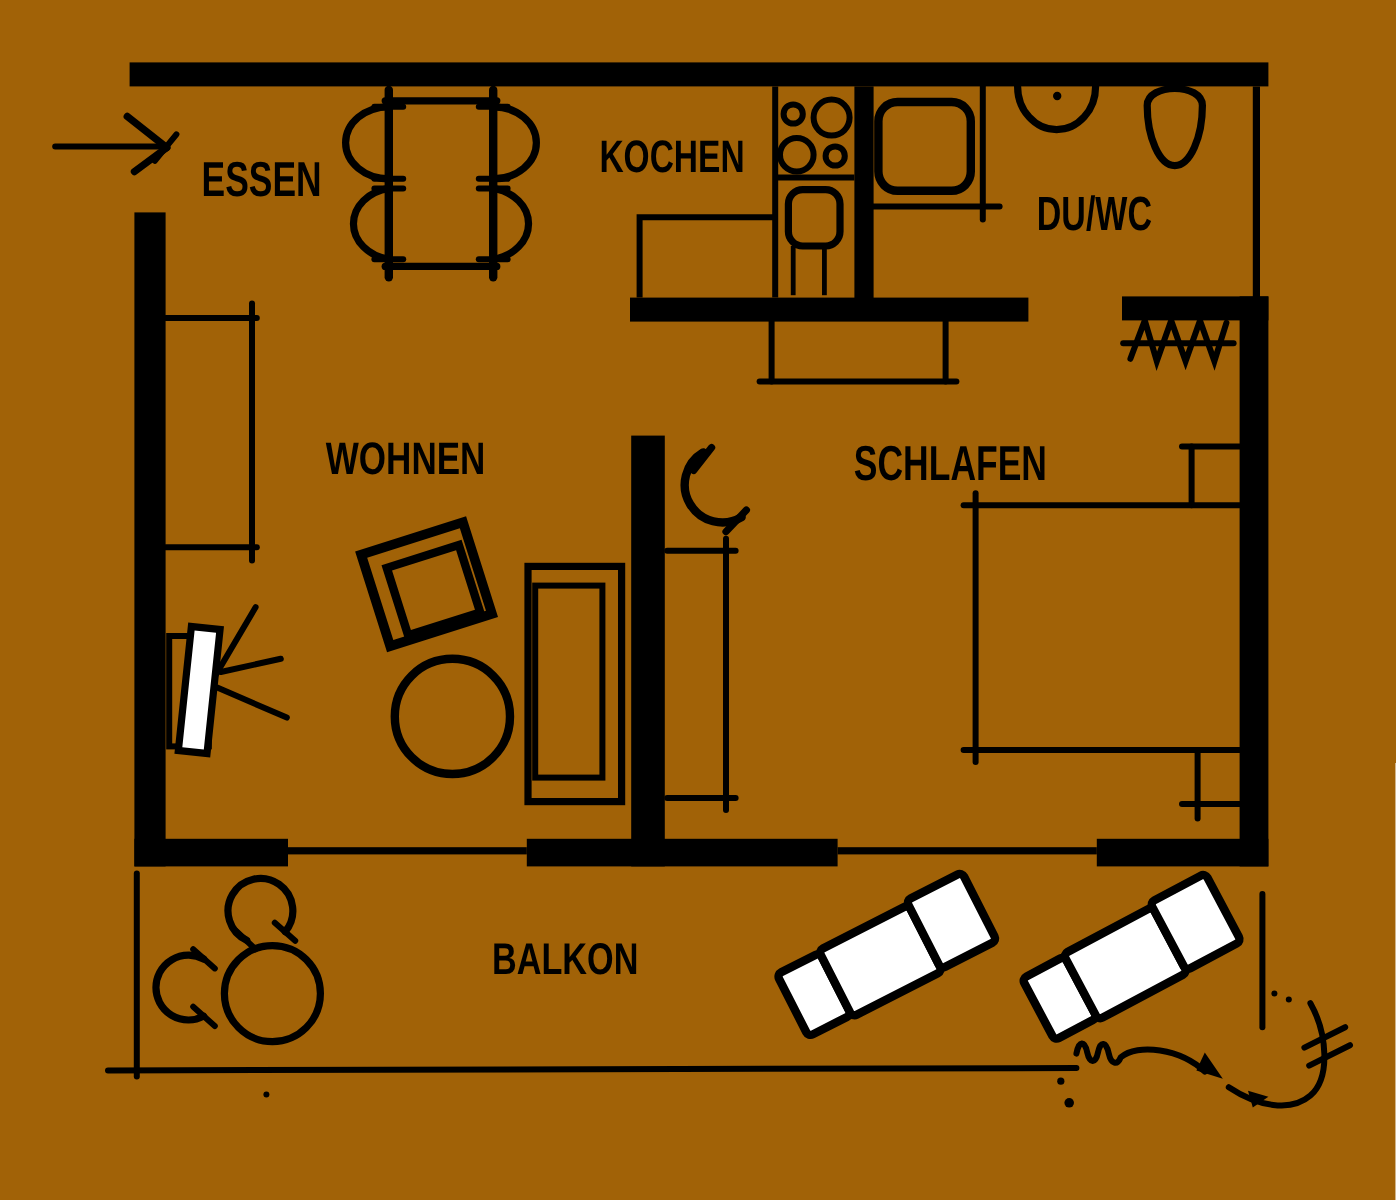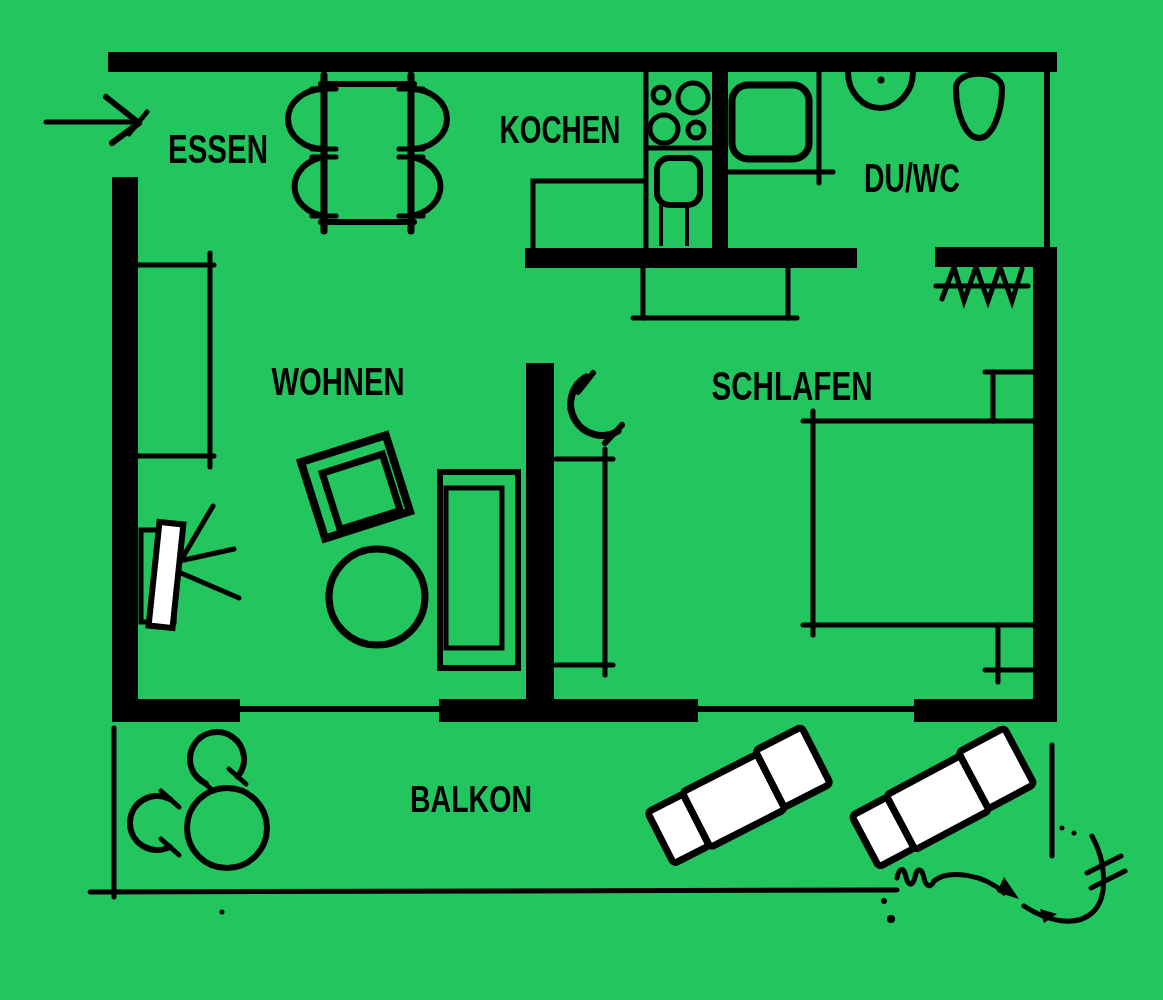--- a/index.html
+++ b/index.html
@@ -1,16 +1,16 @@
 <!DOCTYPE html>
 <html><head>
 <meta charset="utf-8">
 <style>
   html,body{margin:0;padding:0;background:#ffffff;}
-  .stage{position:relative;width:1163px;height:1000px;background:#22c55e;overflow:hidden;
+  .stage{position:relative;width:1163px;height:1000px;background:#a16207;overflow:hidden;
          font-family:"Liberation Sans",sans-serif;}
   svg{display:block;}
   .room-label{font-family:"Liberation Sans",sans-serif;font-weight:bold;fill:#000;}
   .wall{fill:#000;stroke:none;}
   .thin{stroke:#000;fill:none;}
 </style>
 </head>
 <body>
 
 <div class="stage">

